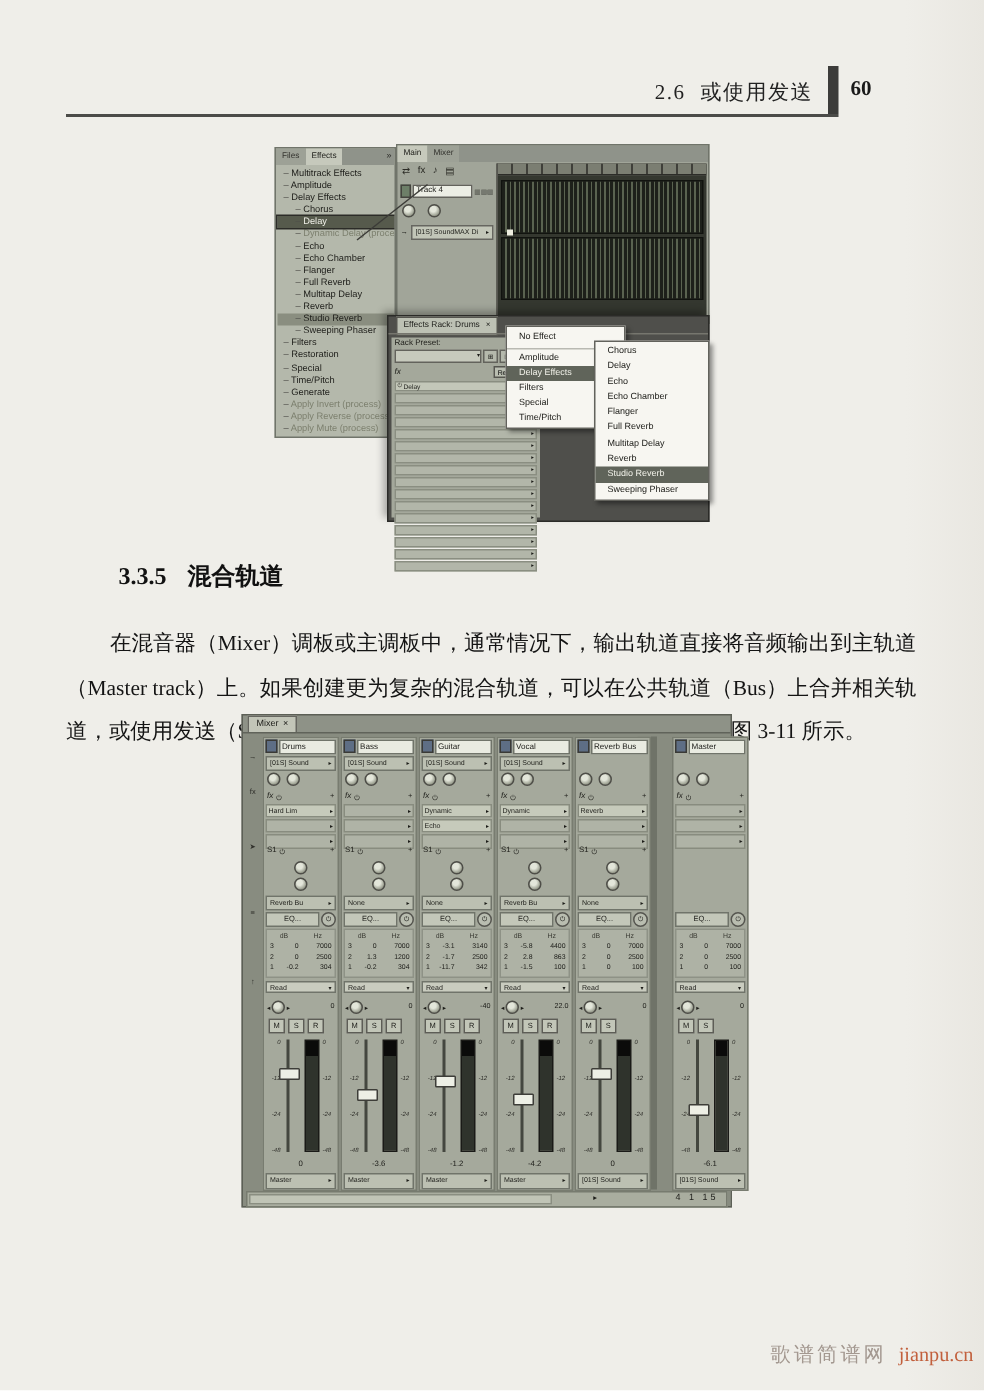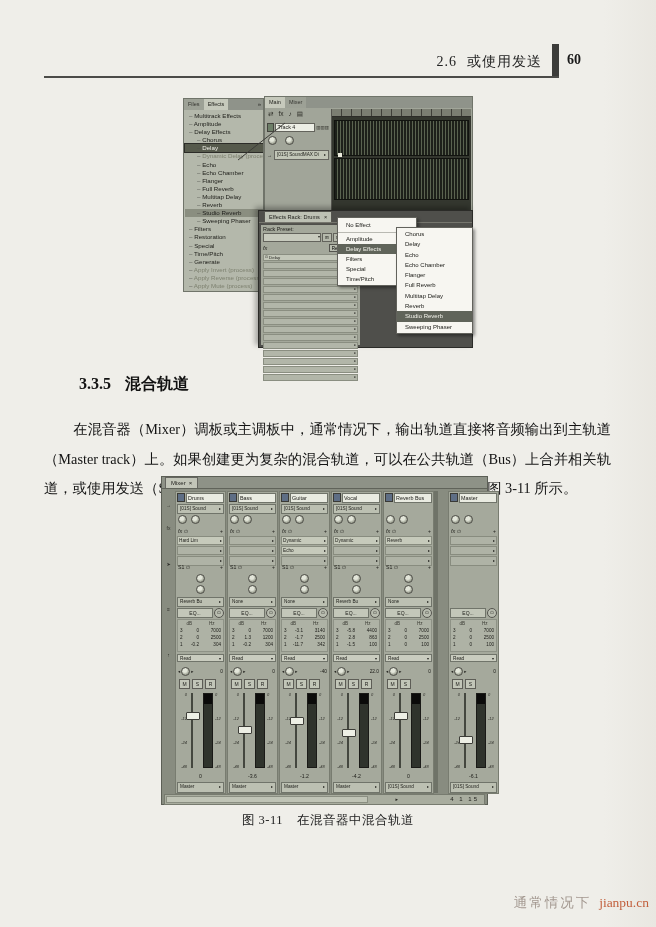--- a/index.html
+++ b/index.html
@@ -1094,21 +1094,18 @@
         </div>
 
       <div class="mscroll">
         <div class="mthumb"></div>
         <span class="ar">▸</span>
         <span class="mstatus">4 1 15</span>
       </div>
     </div>
   </div>
 
-  <div class="cap cap311">
-    <span class="capnum">图 3-11</span><span>在混音器中混合轨道</span>
+
+  <div class="wm">
+    <span class="wm-cn">歌谱简谱网</span><span class="wm-url">jianpu.cn</span>
   </div>
 
-  <div class="wm">
-    <span class="wm-cn">通常情况下</span><span class="wm-url">jianpu.cn</span>
-  </div>
-
 </div>
 
 </body></html>

